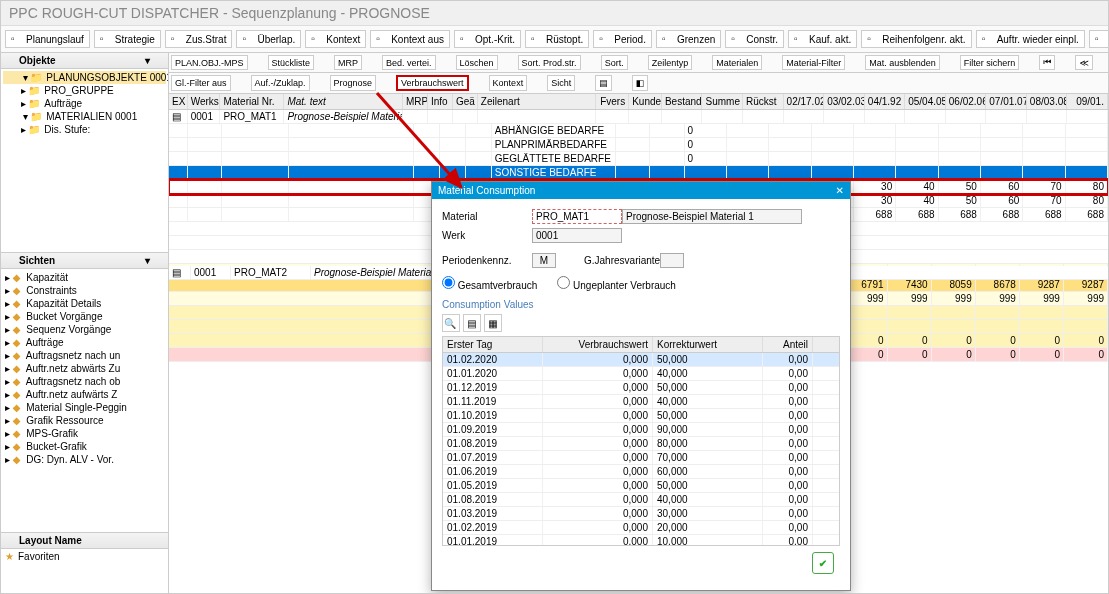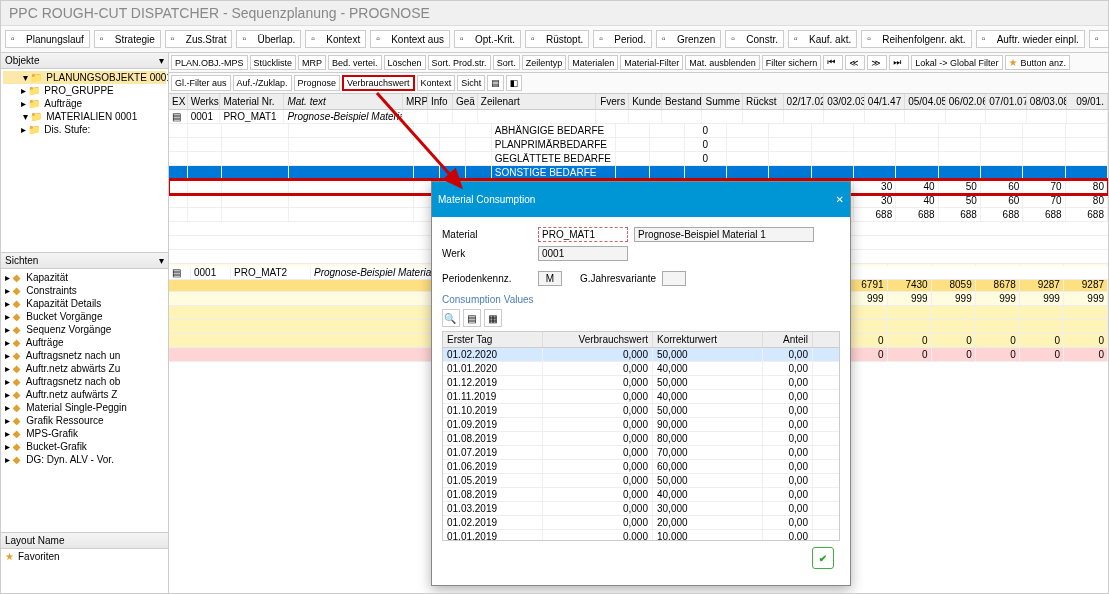--- a/index.html
+++ b/index.html
@@ -3,54 +3,54 @@
 <meta charset="utf-8">
 <style>
 *{box-sizing:border-box;margin:0;padding:0;font-family:Tahoma,Arial,sans-serif;font-size:10px}
 body{background:#fff;width:1109px;height:594px;overflow:hidden;border:1px solid #ccc;position:relative}
 .titlebar{background:#f0f0f0;padding:4px 8px;color:#888;font-size:14px;border-bottom:1px solid #ddd}
 .toolbar-main{display:flex;gap:4px;padding:4px;border-bottom:1px solid #ccc;background:#fafafa;flex-wrap:nowrap;overflow:hidden}
 .tbtn{display:inline-flex;align-items:center;gap:3px;padding:2px 5px;background:#fff;border:1px solid #ccc;cursor:pointer;white-space:nowrap;font-size:10px}
 .tbtn .ico{width:12px;height:12px;display:inline-block}
 .layout{display:flex;height:calc(100% - 52px)}
 .left-col{width:168px;border-right:1px solid #ccc;display:flex;flex-direction:column}
-.panel-hdr{background:linear-gradient(#f4f4f4,#e8e8e8);border-bottom:1px solid #ccc;padding:2px 4px;font-weight:normal;display:flex;justify-content:space-between;align-items:center}
+.panel-hdr{background:linear-gradient(#f4f4f4,#e8e8e8);border-bottom:1px solid #ccc;padding:2px 18px;font-weight:bold;display:flex;justify-content:space-between;align-items:center}
 .panel-obj{flex:0 0 200px;border-bottom:1px solid #ccc;overflow:auto}
 .tree{padding:2px;font-size:10px}
 .tree-item{padding:1px 0 1px 12px;white-space:nowrap;cursor:pointer}
 .tree-item.sel{background:#fce8a8}
 .tree-item.l1{padding-left:20px}
 .tree-item.l2{padding-left:18px}
 .folder-ico{color:#d4a838;margin-right:3px}
 .panel-sichten{flex:1;overflow:auto;border-bottom:1px solid #ccc}
 .sichten-list{padding:2px}
 .sich-item{padding:1px 2px;white-space:nowrap;cursor:pointer}
 .sich-item .bul{color:#e0a030;margin-right:3px}
 .panel-layout{flex:0 0 60px}
 .layout-row{padding:2px 4px;display:flex;align-items:center;gap:4px}
 .right-col{flex:1;display:flex;flex-direction:column;overflow:hidden}
-.toolbar-sub{display:flex;gap:2px;padding:2px;border-bottom:1px solid #ccc;background:#fafafa;flex-wrap:nowrap;overflow:hidden}
+.toolbar-sub{display:flex;gap:20px;padding:2px;border-bottom:1px solid #ccc;background:#fafafa;flex-wrap:nowrap;overflow:hidden}
 .toolbar-sub .tbtn{font-size:9px;padding:1px 3px}
 .highlight-btn{border:2px solid #c00!important;position:relative}
 .grid-area{flex:1;overflow:auto;position:relative}
 .hdr-row{display:flex;background:#eee;border-bottom:1px solid #ccc;font-size:10px}
 .hdr-cell{padding:2px 3px;border-right:1px solid #ddd;white-space:nowrap;overflow:hidden}
 .data-row{display:flex;border-bottom:1px solid #eee;font-size:10px;min-height:14px}
 .data-cell{padding:1px 3px;border-right:1px solid #f0f0f0;white-space:nowrap;overflow:hidden}
-.w-ex{width:22px}.w-werks{width:40px}.w-mat{width:80px}.w-text{width:150px;font-style:italic}.w-mrp{width:30px}.w-info{width:30px}.w-gea{width:30px}.w-zeil{width:150px}.w-fv{width:40px;text-align:right}.w-kd{width:40px}.w-bst{width:50px;text-align:center}.w-sum{width:50px;text-align:right}.w-ruck{width:50px;text-align:left}.w-per{width:50px;text-align:right}
+.w-ex{width:22px}.w-werks{width:40px}.w-mat{width:80px}.w-text{width:150px;font-style:italic}.w-mrp{width:30px}.w-info{width:30px}.w-gea{width:30px}.w-zeil{width:150px}.w-fv{width:40px;text-align:right}.w-kd{width:40px}.w-bst{width:50px;text-align:left}.w-sum{width:50px;text-align:right}.w-ruck{width:50px;text-align:left}.w-per{width:50px;text-align:right}
 .row-sel{background:#0078d7;color:#fff}
 .row-red-box{outline:3px solid #c00;outline-offset:-1px;position:relative;z-index:5}
 .row-yellow{background:#fff4b8}
 .row-orange{background:#ffe080}
 .row-pink{background:#ffd4d4}
 .row-lightyellow{background:#fffce0}
 .dialog{position:absolute;left:430px;top:180px;width:420px;background:#fff;border:1px solid #888;box-shadow:0 4px 12px rgba(0,0,0,0.3);z-index:20}
-.dlg-title{background:#0096d6;color:#fff;padding:12px 6px;display:flex;justify-content:space-between;align-items:flex-start}
+.dlg-title{background:#0096d6;color:#fff;padding:3px 6px;display:flex;justify-content:space-between;align-items:flex-start}
 .dlg-body{padding:10px;font-size:10px}
-.fld-row{display:flex;align-items:center;margin-bottom:4px;gap:6px}
+.fld-row{display:flex;align-items:center;margin-bottom:4px;}
 .fld-lbl{width:90px}
 .fld-inp{border:1px solid #aaa;padding:1px 3px;background:#fff;width:90px}
 .fld-inp.ro{background:#f4f4f4}
 .radio-row{display:flex;gap:20px;margin:8px 0}
 .cons-hdr{color:#4a7db8;margin:8px 0 4px}
 .cons-tb{display:flex;gap:3px;margin-bottom:4px}
 .cons-tb .tb{width:18px;height:18px;border:1px solid #ccc;display:flex;align-items:center;justify-content:center;cursor:pointer}
 .cons-grid{border:1px solid #ccc;max-height:210px;overflow:auto}
 .cg-hdr{display:flex;background:#eee;border-bottom:1px solid #ccc;position:sticky;top:0}
 .cg-hc{padding:2px 4px;border-right:1px solid #ddd}
@@ -177,21 +177,21 @@
           <div class="hdr-cell w-info">Info</div>
           <div class="hdr-cell w-gea">Geä</div>
           <div class="hdr-cell w-zeil">Zeilenart</div>
           <div class="hdr-cell w-fv">Fvers</div>
           <div class="hdr-cell w-kd">Kunde</div>
           <div class="hdr-cell w-bst">Bestand</div>
           <div class="hdr-cell w-sum">Summe</div>
           <div class="hdr-cell w-ruck">Rückst</div>
           <div class="hdr-cell w-per">02/17.02</div>
           <div class="hdr-cell w-per">03/02.03</div>
-          <div class="hdr-cell w-per">04/1.47</div>
+          <div class="hdr-cell w-per">04/1.92</div>
           <div class="hdr-cell w-per">05/04.05</div>
           <div class="hdr-cell w-per">06/02.06</div>
           <div class="hdr-cell w-per">07/01.07</div>
           <div class="hdr-cell w-per">08/03.08</div>
           <div class="hdr-cell w-per">09/01.</div>
         </div>
       <div id="grid-body">
           <div class="data-row">
             <div class="data-cell w-ex">▤</div>
             <div class="data-cell w-werks">0001</div>
@@ -466,22 +466,26 @@
       <input class="fld-inp" style="border: 1px dashed rgb(204, 102, 102);" value="PRO_MAT1">
       <span class="fld-inp ro" style="width:180px">Prognose-Beispiel Material 1</span>
     </div>
     <div class="fld-row">
       <span class="fld-lbl">Werk</span>
       <input class="fld-inp ro" value="0001" style="">
     </div>
     <div class="fld-row" style="margin-top:10px">
       <span class="fld-lbl">Periodenkennz.</span>
       <input class="fld-inp ro" style="width: 24px; text-align: center;" value="M">
-      <span style="margin-left:12px">G.Jahresvariante</span>
+      <span style="margin-left:28px">G.Jahresvariante</span>
       <input class="fld-inp ro" style="width: 24px;">
+    </div>
+    <div class="radio-row">
+      <label><input type="radio" checked="" style=""> <span>Gesamtverbrauch</span></label>
+      <label><input type="radio" style=""> <span>Ungeplanter Verbrauch</span></label>
     </div>
     <div class="cons-hdr">Consumption Values</div>
     <div class="cons-tb">
       <div class="tb">🔍</div>
       <div class="tb">▤</div>
       <div class="tb">▦</div>
     </div>
     <div class="cons-grid">
       <div class="cg-hdr" id="cg-hdr">
           <div class="cg-hc cg-date">Erster Tag</div>

